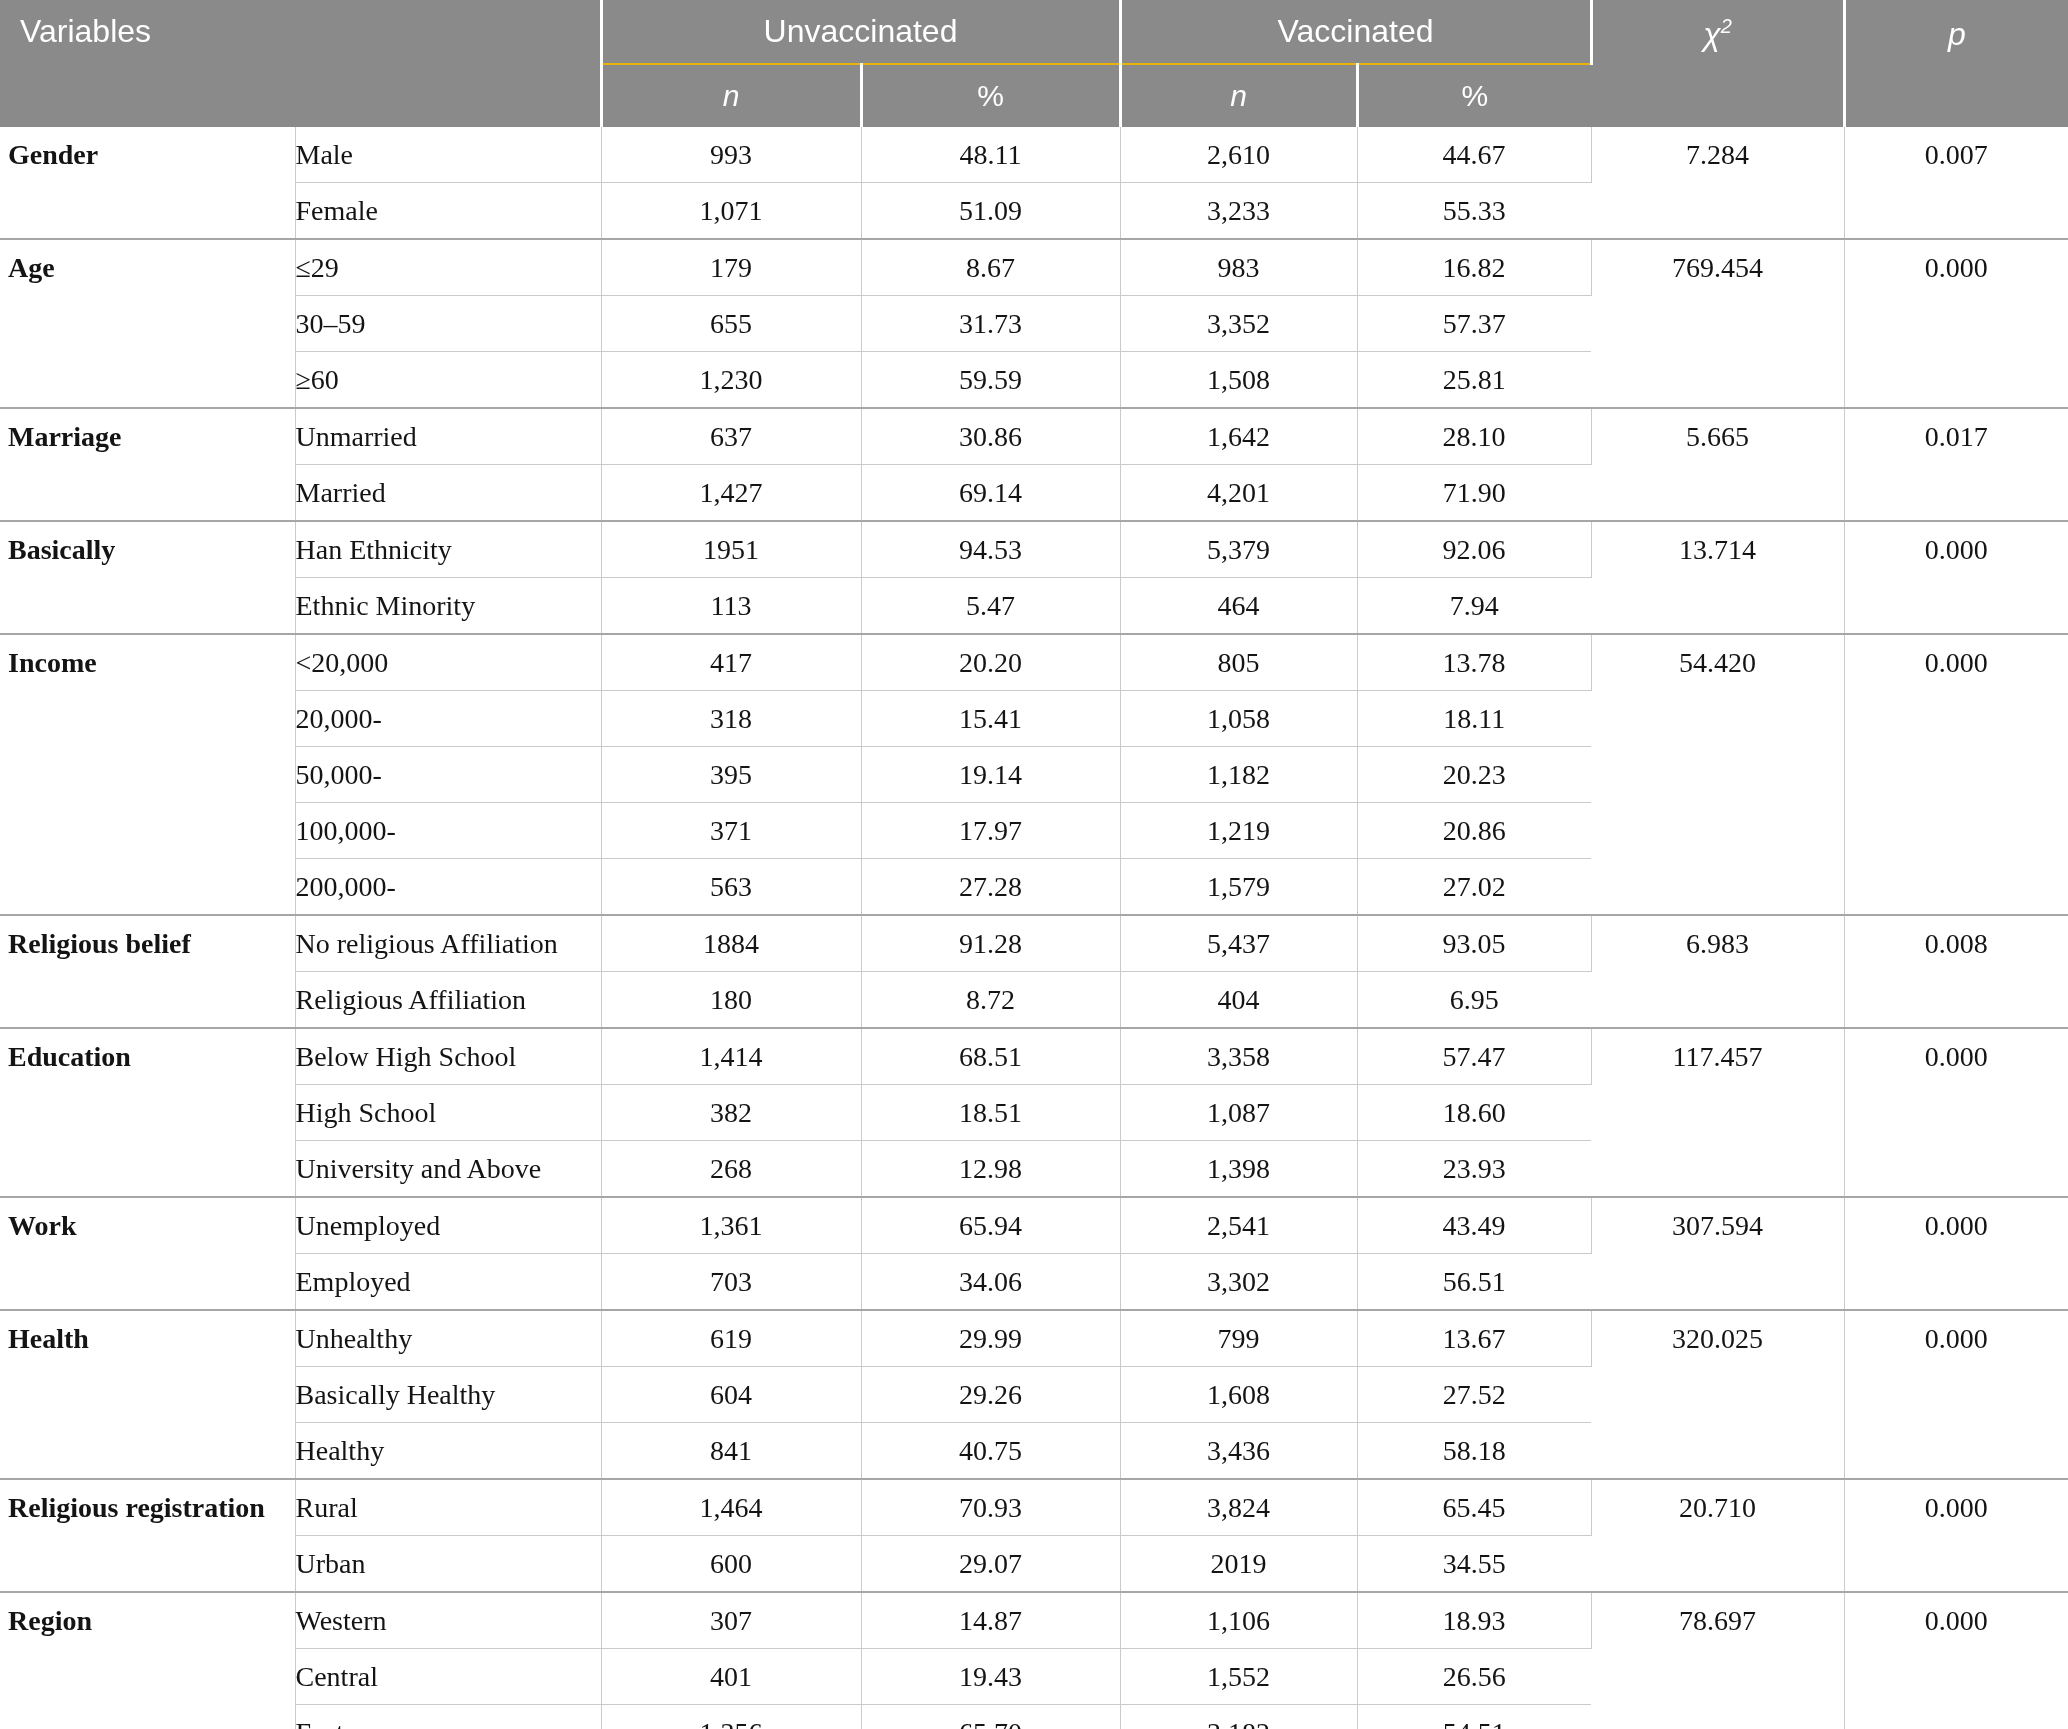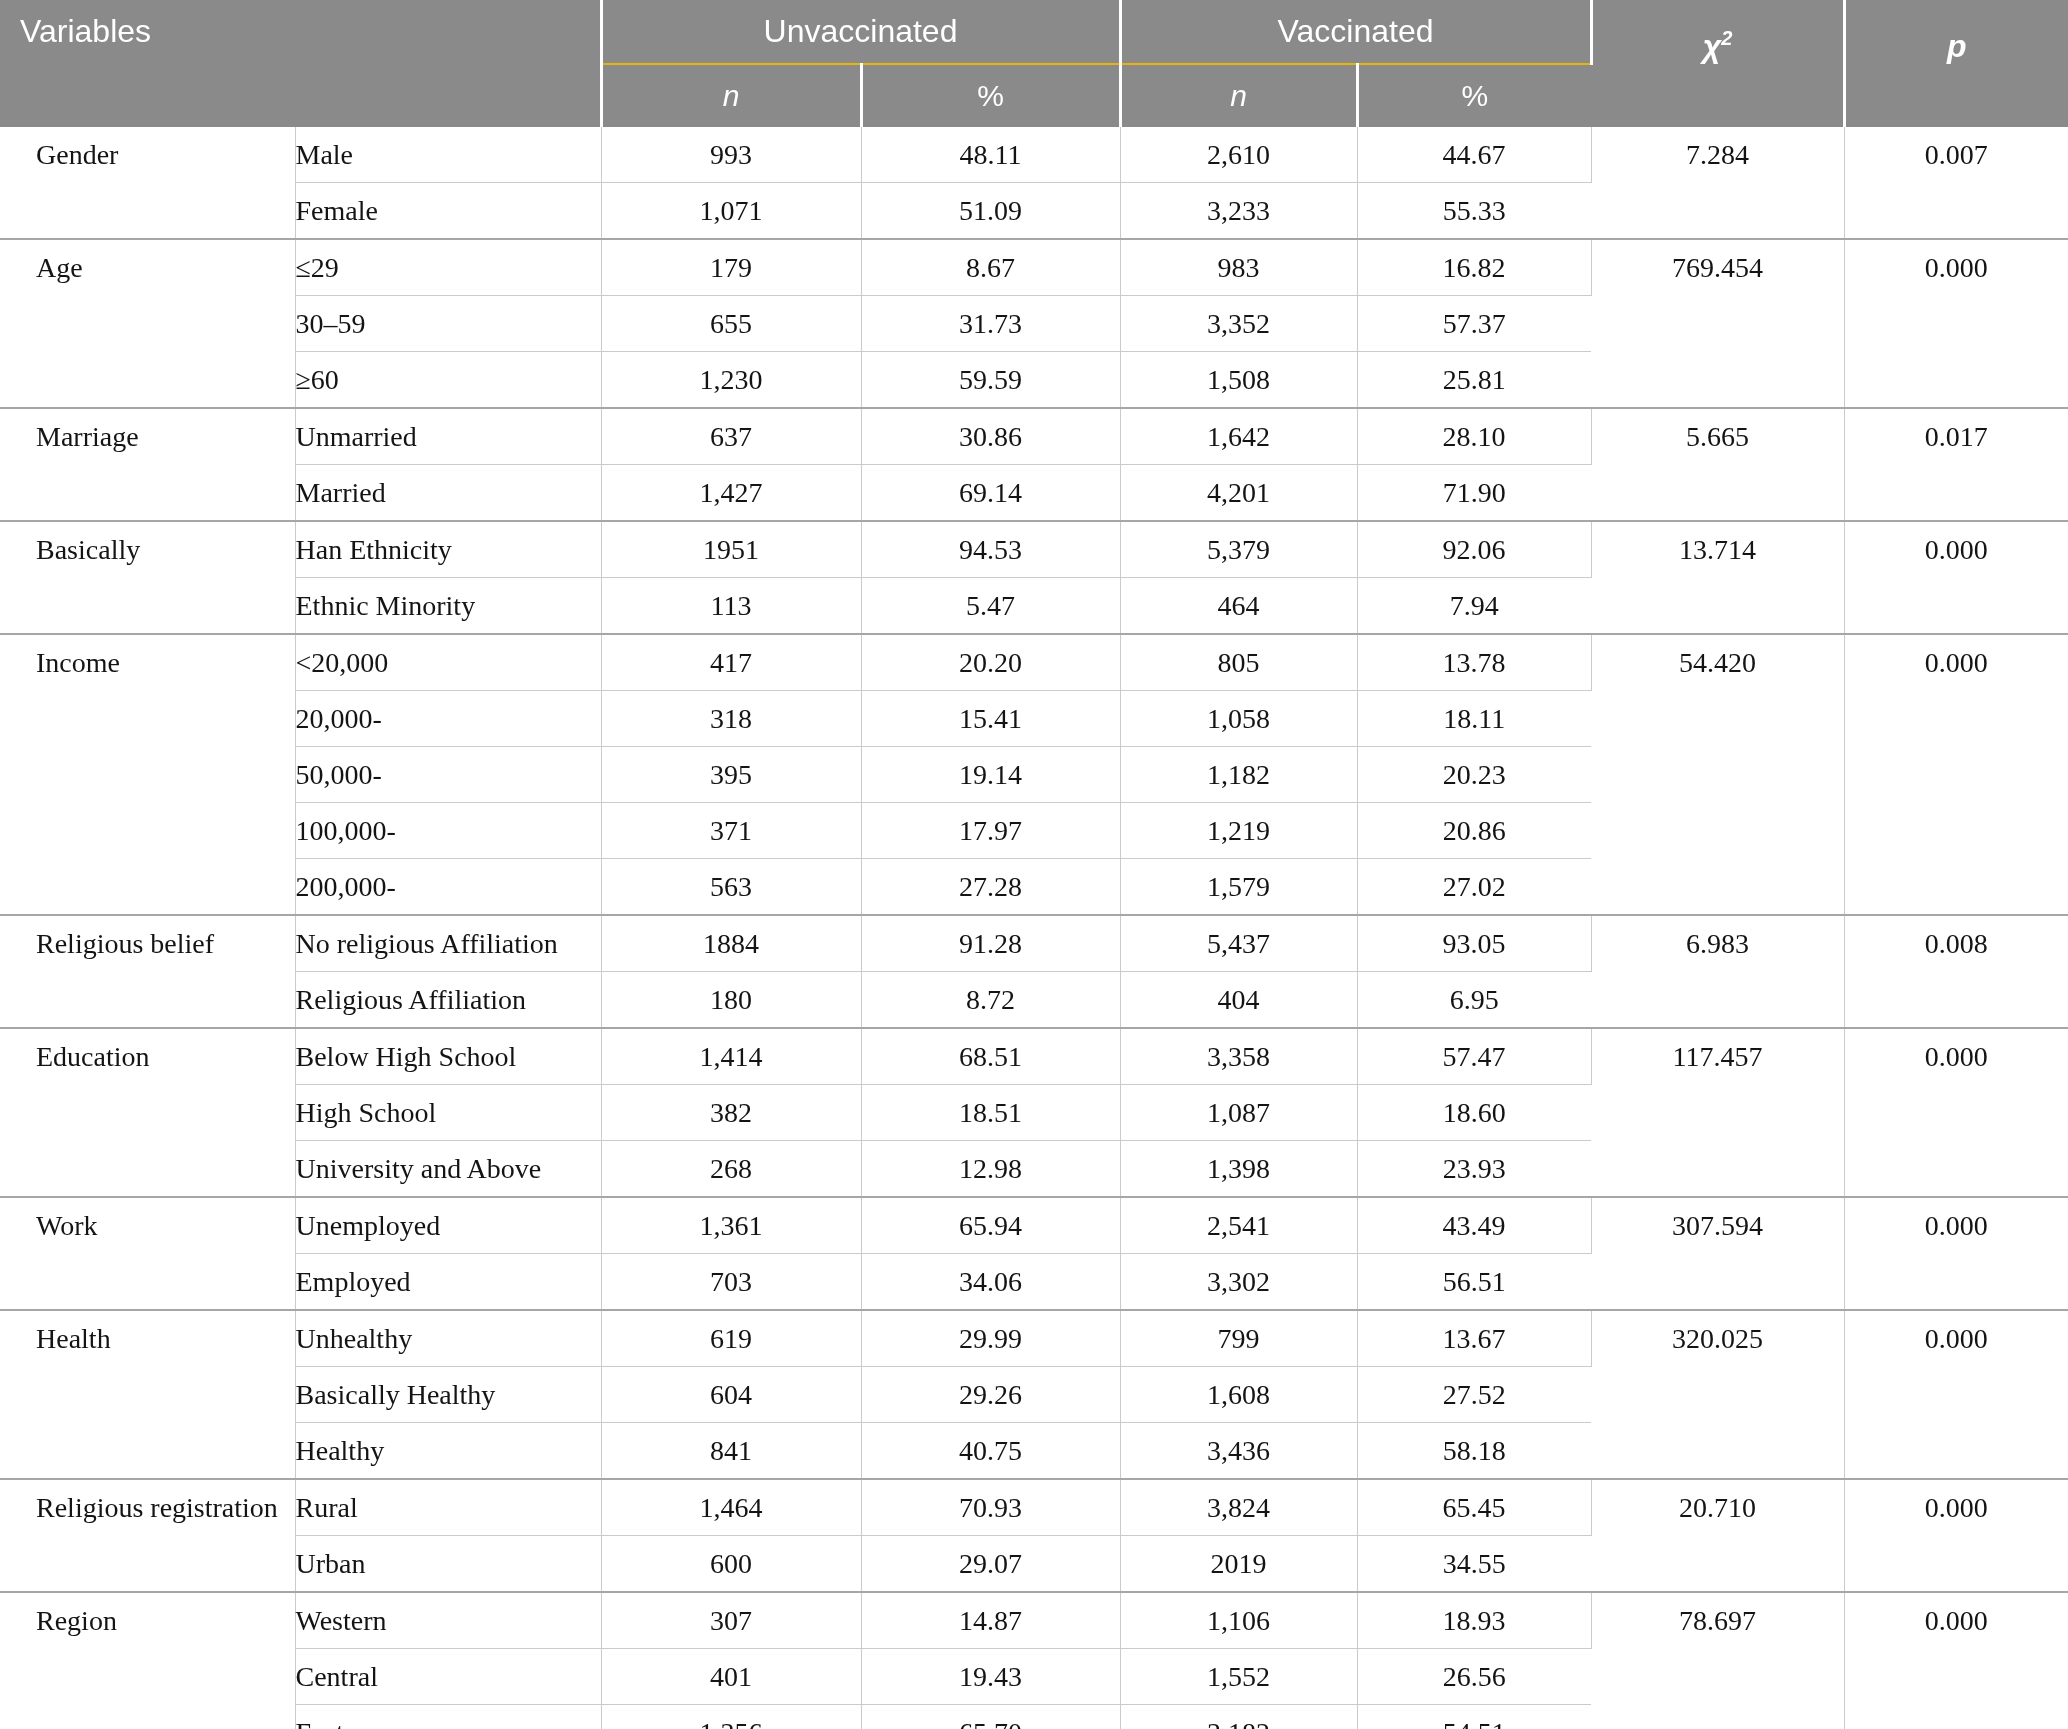--- a/index.html
+++ b/index.html
@@ -34,24 +34,23 @@
     text-align: left;
     vertical-align: top;
     padding: 13px 0 0 20px;
     font-size: 32px;
     margin-left: 31px;
   }
   th.h-group { border-bottom: 2px solid #eab308; }
   th.h-n { font-style: italic; }
   th.h-chi, th.h-p {
     vertical-align: top;
-    padding-top: 28px;
+    padding-top: 16px;
     font-size: 31px;
     font-style: italic;
-    font-weight: bold;
   }
   th.h-chi sup {
     font-size: 20px;
     vertical-align: super;
     line-height: 0;
   }
   thead th.h-variables, thead th.h-chi, thead th.h-p { border-bottom: none; }
   
   tbody td {
     height: 55px;
@@ -60,22 +59,23 @@
     border-right: 1px solid var(--border-light, #cbcbcb);
     background: #ffffff;
     padding: 0;
   }
   tbody td:last-child { border-right: none; }
   tbody tr.group-first td { border-top: 2px solid var(--border-group, #a6a6a6); }
   tbody tr:first-child td { border-top: none; }
   tbody td.var-cell {
     text-align: left;
     vertical-align: top;
-    padding-left: 36px;
+    padding-left: 8px;
     line-height: 55px;
+    font-weight: bold;
   }
   tbody td.cat-cell { text-align: left; vertical-align: middle; }
   tbody td.num-cell { text-align: center; vertical-align: middle; }
   tbody td.chi-cell, tbody td.p-cell {
     text-align: center;
     vertical-align: top;
     line-height: 55px;
   }
   table.stat-table { border-bottom: 2px solid var(--border-group, #a6a6a6); }
 </style>

